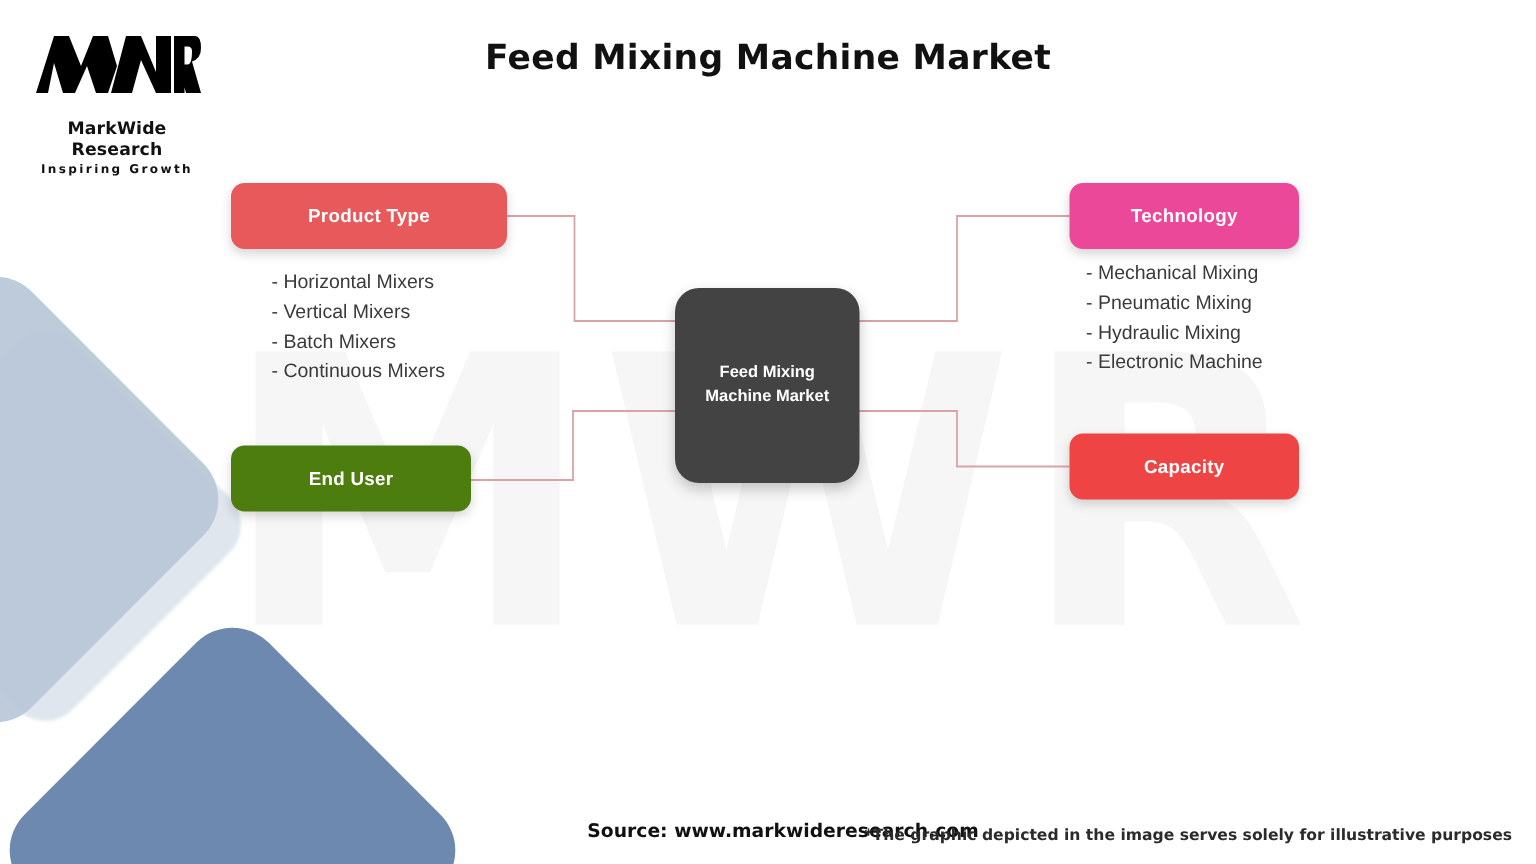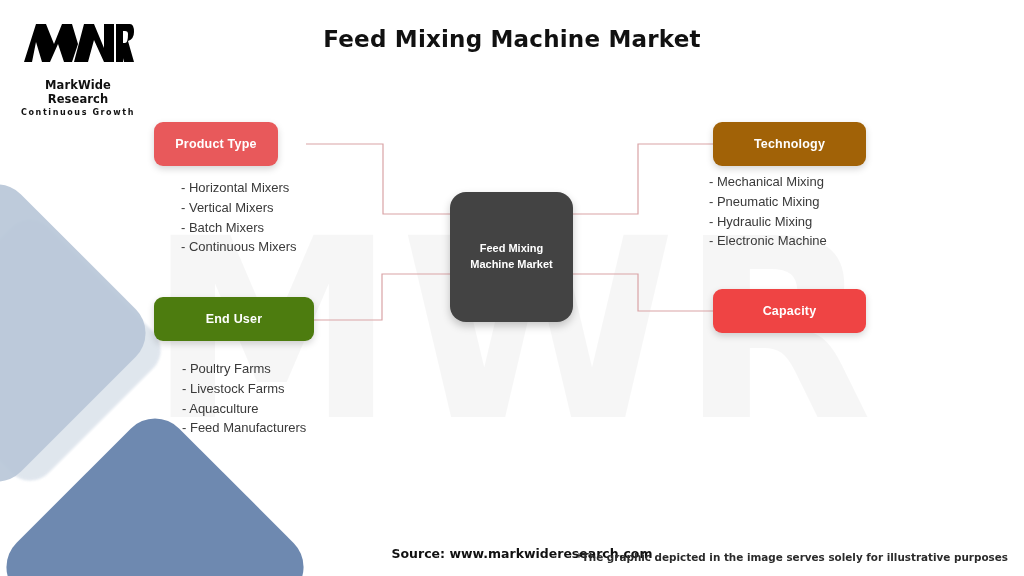--- a/index.html
+++ b/index.html
@@ -126,23 +126,23 @@
     border-radius: 9px;
     box-shadow: 0 3px 7px rgba(0,0,0,.17);
     display: flex;
     align-items: center;
     justify-content: center;
     color: #fff;
     font-weight: 700;
     font-size: 12.5px;
     letter-spacing: .2px;
   }
-  .node-product  { left:154px; top:122px; width:124px; height:44px; background:#e8595b; }
+  .node-product  { left:154px; top:122px; width:184px; height:44px; background:#e8595b; }
   .node-enduser  { left:154px; top:297px; width:160px; height:44px; background:#4d7c0f; }
-  .node-tech     { left:713px; top:122px; width:153px; height:44px; background:#a16207; }
+  .node-tech     { left:713px; top:122px; width:153px; height:44px; background:#ec4899; }
   .node-capacity { left:713px; top:289px; width:153px; height:44px; background:#ef4444; }
 
   .node-center {
     position: absolute;
     left: 450px;
     top: 192px;
     width: 123px;
     height: 130px;
     background: #434343;
     border-radius: 16px;
@@ -163,21 +163,21 @@
   .items {
     position: absolute;
     font-size: 13px;
     color: #3a3a3a;
     line-height: 1.52;
     white-space: nowrap;
   }
   .items div { margin: 0; }
   .items-product  { left:181px; top:178px; }
   .items-enduser  { left:182px; top:359px; }
-  .items-tech     { left:709px; top:172px; }
+  .items-tech     { left:724px; top:172px; }
   .items-capacity { left:741px; top:344px; }
 
   
   .source {
     position: absolute;
     left: 0;
     right: 0;
     top: 546px;
     text-align: center;
     font-size: 12.5px;
@@ -211,21 +211,21 @@
 
   <div class="logo">
     <span class="logo-mark">
       <svg width="112" height="42" viewBox="0 0 112 42" aria-hidden="true">
         <path fill="#000" d="M2 40 L14 2 L24 2 L32 22 L40 2 L50 2 L56 22 L50 40 L42 40 L36 22 L28 40 L20 40 L14 20 L10 40 Z"></path>
         <path fill="#000" d="M52 40 L62 2 L72 2 L82 26 L82 2 L92 2 L92 40 L82 40 L72 18 L66 40 Z"></path>
         <path fill="#000" d="M94 2 L108 2 Q112 2 112 10 Q112 17 106 19 L112 40 L102 40 L97 21 L103 21 Q106 21 106 12 Q106 9 103 9 L101 9 L101 40 L94 40 Z"></path>
       </svg>
     </span>
     <span class="logo-name">MarkWide Research</span>
-    <span class="logo-tag">Continuous Growth</span>
+    <span class="logo-tag">Inspiring Growth</span>
   </div>
 
   <div class="page-title">Feed Mixing Machine Market</div>
 
   <svg id="connectors" width="1024" height="576">
 
     <polyline fill="none" stroke="#d9a3a6" stroke-width="1.2" points="306,144 383,144 383,214 452,214"></polyline>
 
     <polyline fill="none" stroke="#d9a3a6" stroke-width="1.2" points="314,320 382,320 382,274 452,274"></polyline>
 
@@ -258,24 +258,18 @@
     <div>- Continuous Mixers</div>
   </div>
 
   <div class="items items-tech">
     <div>- Mechanical Mixing</div>
     <div>- Pneumatic Mixing</div>
     <div>- Hydraulic Mixing</div>
     <div>- Electronic Machine</div>
   </div>
 
-  <div class="items items-enduser">
-    <div>- Poultry Farms</div>
-    <div>- Livestock Farms</div>
-    <div>- Aquaculture</div>
-    <div>- Feed Manufacturers</div>
-  </div>
 
 
   <div class="source">Source: www.markwideresearch.com</div>
   <div class="disclaimer">*The graphic depicted in the image serves solely for illustrative purposes</div>
 
 </div>
 
 </body></html>

